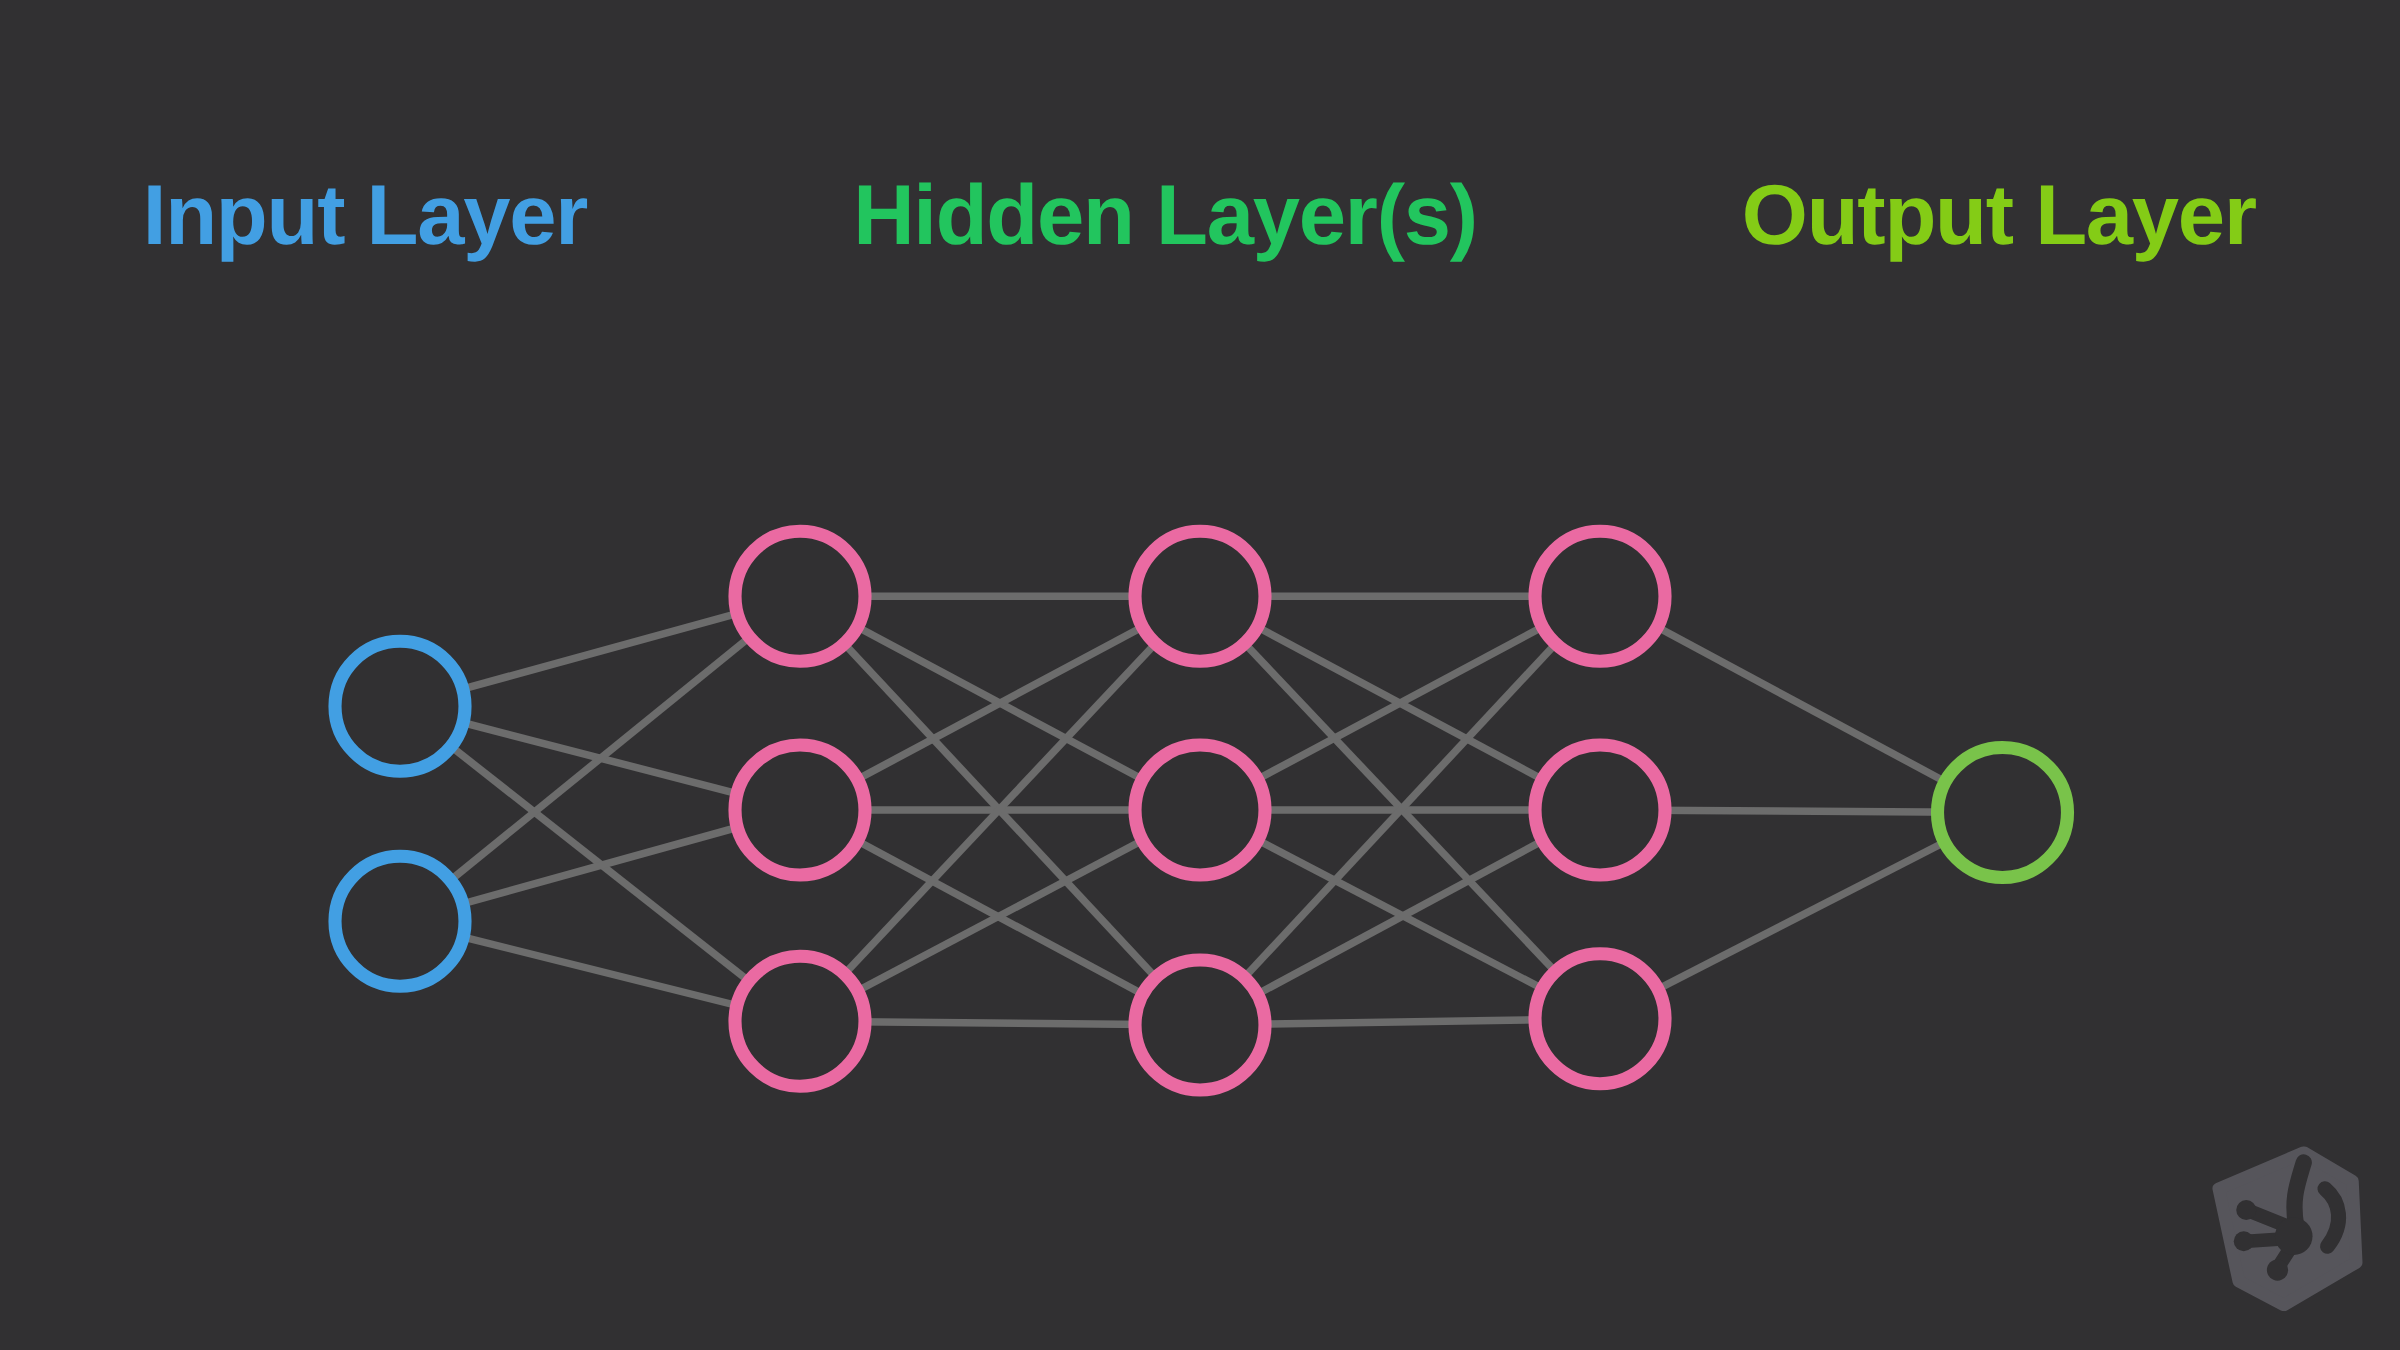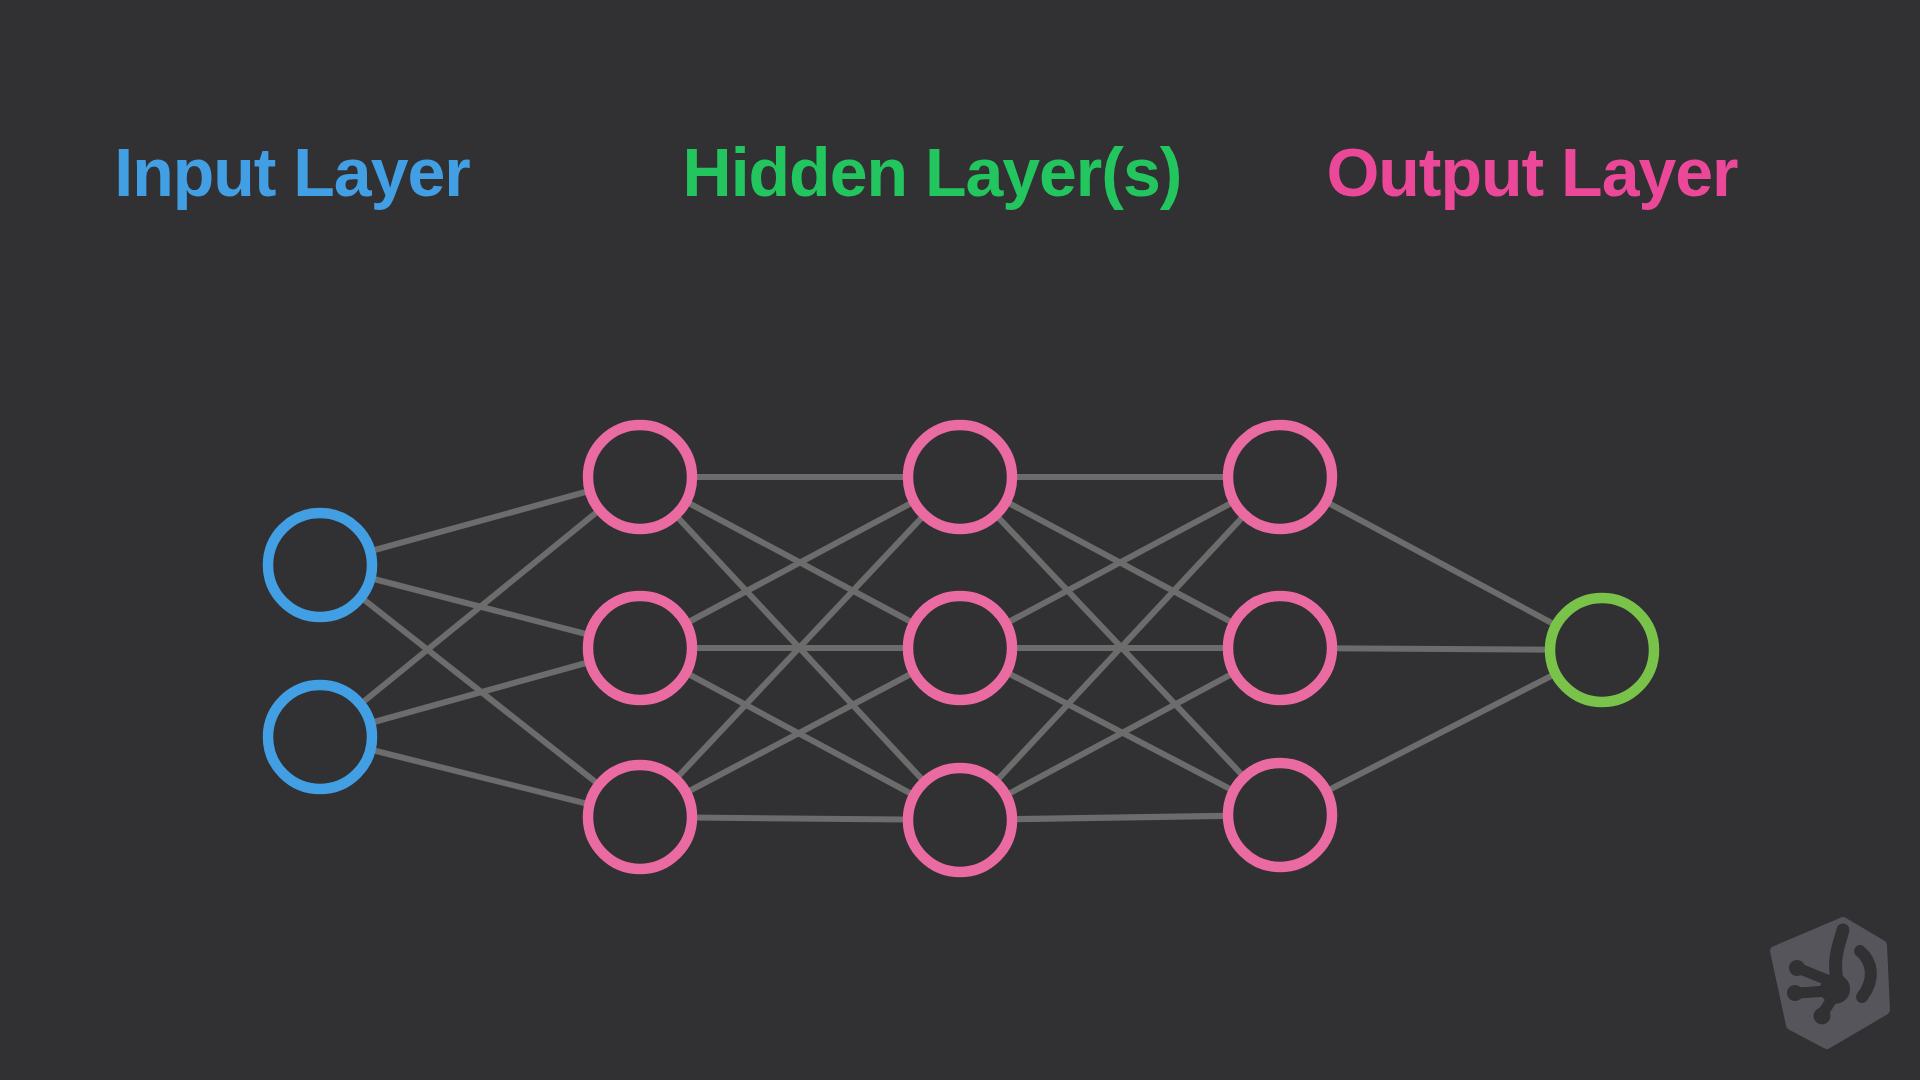--- a/index.html
+++ b/index.html
@@ -78,21 +78,21 @@
       <circle cx="960" cy="648" r="52" fill="#313032" stroke="#ea6aa2" stroke-width="10.5"></circle>
       <circle cx="960" cy="820" r="52" fill="#313032" stroke="#ea6aa2" stroke-width="10.5"></circle>
       <circle cx="1280" cy="477" r="52" fill="#313032" stroke="#ea6aa2" stroke-width="10.5"></circle>
       <circle cx="1280" cy="648" r="52" fill="#313032" stroke="#ea6aa2" stroke-width="10.5"></circle>
       <circle cx="1280" cy="815" r="52" fill="#313032" stroke="#ea6aa2" stroke-width="10.5"></circle>
       <circle cx="1602" cy="650" r="52" fill="#313032" stroke="#79c34a" stroke-width="10.5"></circle>
     </svg>
 
   <div class="layer-label" style="left: 292px; top: 138px; color: rgb(66, 159, 227);">Input Layer</div>
   <div class="layer-label" style="left: 932px; top: 138px; color: #22c55e;">Hidden Layer(s)</div>
-  <div class="layer-label" style="left: 1532px; top: 138px; color: #ec4899;">Output Layer</div>
+  <div class="layer-label" style="left: 1599px; top: 138px; color: #84cc16;">Output Layer</div>
 
   <svg id="logo-svg" class="logo" viewBox="0 0 124 132" style="left: 1768px; top: 917px; width: 124px; height: 132px; --logo-color: #56555b;">
     <polygon class="hex" points="75,5 114,28 117,93 59,127 23,108 7,34"></polygon>
     <g>
       <path class="cut-stroke" d="M75,13 C70,30 65,42 69,64" stroke-width="13"></path>
       <path class="cut-stroke" d="M92,34 C104,44 108,62 94,80" stroke-width="12"></path>
       <path class="cut-stroke" d="M62,64 L32,52" stroke-width="11"></path>
       <path class="cut-stroke" d="M60,74 L30,76" stroke-width="11"></path>
       <path class="cut-stroke" d="M64,82 L55,96" stroke-width="11"></path>
       <circle class="cut-fill" cx="67" cy="72" r="15"></circle>

